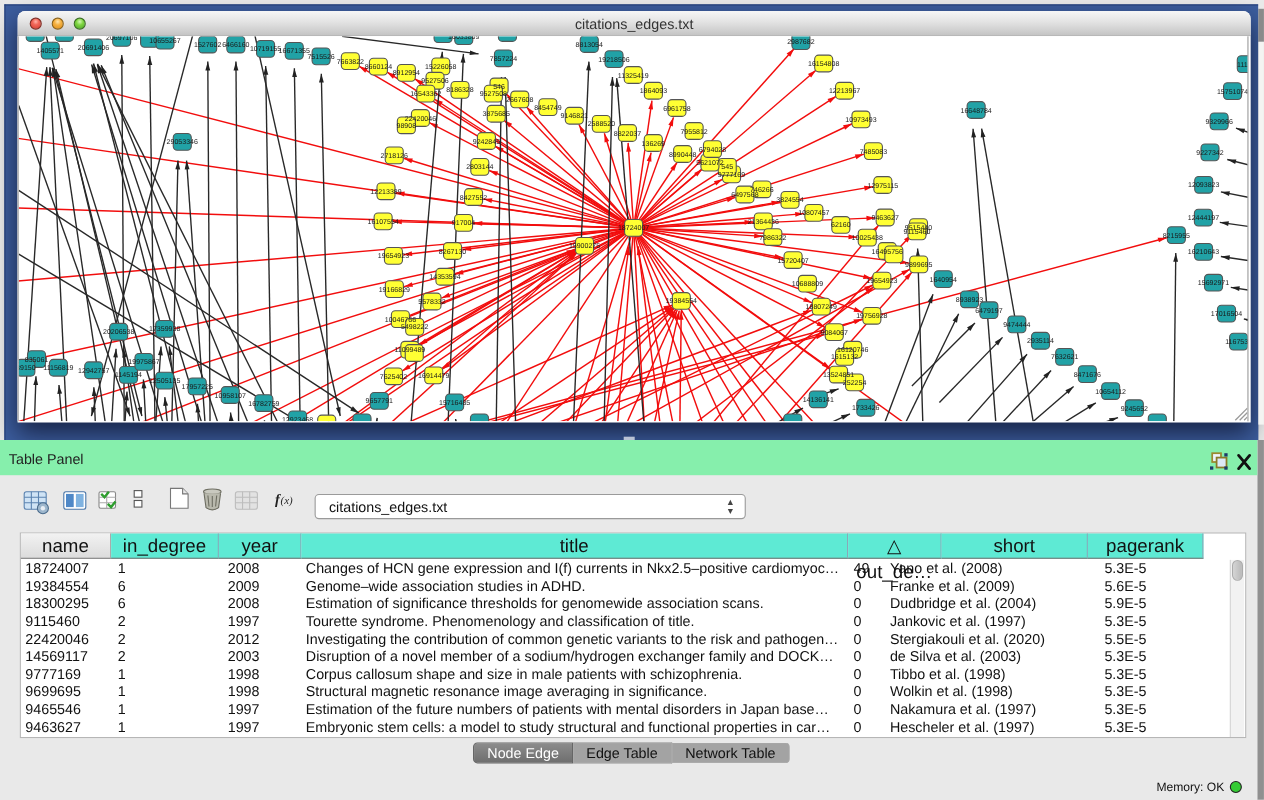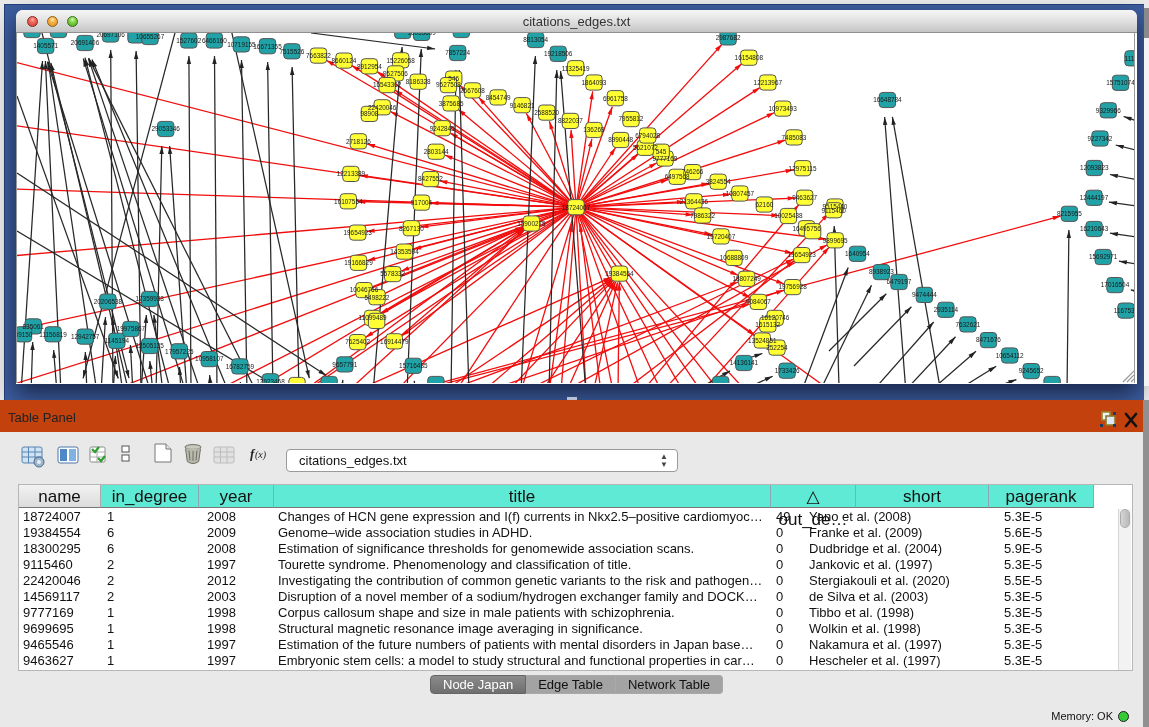--- a/index.html
+++ b/index.html
@@ -9,21 +9,21 @@
 .tl.r{left:11px;background:radial-gradient(circle at 50% 30%,#ffb3a8 0%,#f1695b 35%,#d23b2e 100%);border:1px solid #7e2a22}
 .tl.o{left:31px;background:radial-gradient(circle at 50% 30%,#ffe5ae 0%,#f5b03f 40%,#dd8f1e 100%);border:1px solid #8a6016}
 .tl.g{left:51px;background:radial-gradient(circle at 50% 30%,#d2f7b2 0%,#7ed53f 40%,#4ba32a 100%);border:1px solid #3a6d22}
 .ttl{position:absolute;top:4px;left:0;width:100%;text-align:center;font-size:13px;color:#333}
 .canvas{position:absolute;left:0;top:23px;width:1119px;height:350px;background:#fff;overflow:hidden;border-left:1px solid #9a9a9a;border-right:1px solid #9a9a9a}
 .rstrip1{position:absolute;left:1144px;top:0;width:5px;height:8px;background:#e9e9e9}
 .rstrip2{position:absolute;left:1144px;top:8px;width:5px;height:30px;background:#8a8a8a}
 .rstrip3{position:absolute;left:1144px;top:38px;width:5px;height:348px;background:#f4f4f2}
 .rstrip4{position:absolute;left:1143px;top:400px;width:6px;height:327px;background:#909090}
 .tpanel{position:absolute;left:0;top:400px;width:1143px;height:327px;background:#e9e9e9}
-.tphead{position:absolute;left:0;top:0;width:100%;height:32px;background:#c2410c}
+.tphead{position:absolute;left:0;top:0;width:100%;height:32px;background:#86efac}
 .tphead span{position:absolute;left:8px;top:10px;font-size:13px;color:#222}
 .toolrow{position:absolute;left:14px;top:40px;height:34px}
 .combo{position:absolute;left:286px;top:49px;width:392px;height:23px;background:#fff;border:1px solid #9a9a9a;border-radius:4px;font-size:13px;color:#111;line-height:21px;padding-left:12px}
 .combo .arr{position:absolute;right:9px;top:3px;font-size:8px;color:#444;line-height:8px;text-align:center}
 .tablebox{position:absolute;left:18px;top:84px;width:1115px;height:187px;background:#fff;border:1px solid #b6b6b6}
 .thead{position:absolute;left:0;top:0;width:1113px;height:23px;font-size:17px;color:#111}
 .thead span{position:absolute;top:0;height:23px;line-height:23px;text-align:center;background:#5eead4;border-right:1px solid #89a8b8;border-bottom:1px solid #777}
 .thead .h1{left:0;width:82px;background:linear-gradient(#f2f2f2,#dcdcdc);border-right:1px solid #aaa}
 .thead .h2{left:82px;width:98px}.thead .h3{left:180px;width:75px}.thead .h4{left:255px;width:497px}
 .thead .h5{left:752px;width:85px}.thead .h6{left:837px;width:133px}.thead .h7{left:970px;width:105px}
@@ -826,17 +826,17 @@
           <span class="c5">0</span>
           <span class="c6">Hescheler et al. (1997)</span>
           <span class="c7">5.3E-5</span>
         </div>
       </div>
     <div class="vsb">
         <div class="th"></div>
       </div>
   </div>
   <div class="tabs">
-      <span class="sel">Node Japan</span>
+      <span class="sel">Node Edge</span>
       <span>Edge Table</span>
       <span class="last">Network Table</span>
     </div>
   <div class="mem">Memory: OK<i></i></div>
 </div>
 </body></html>

